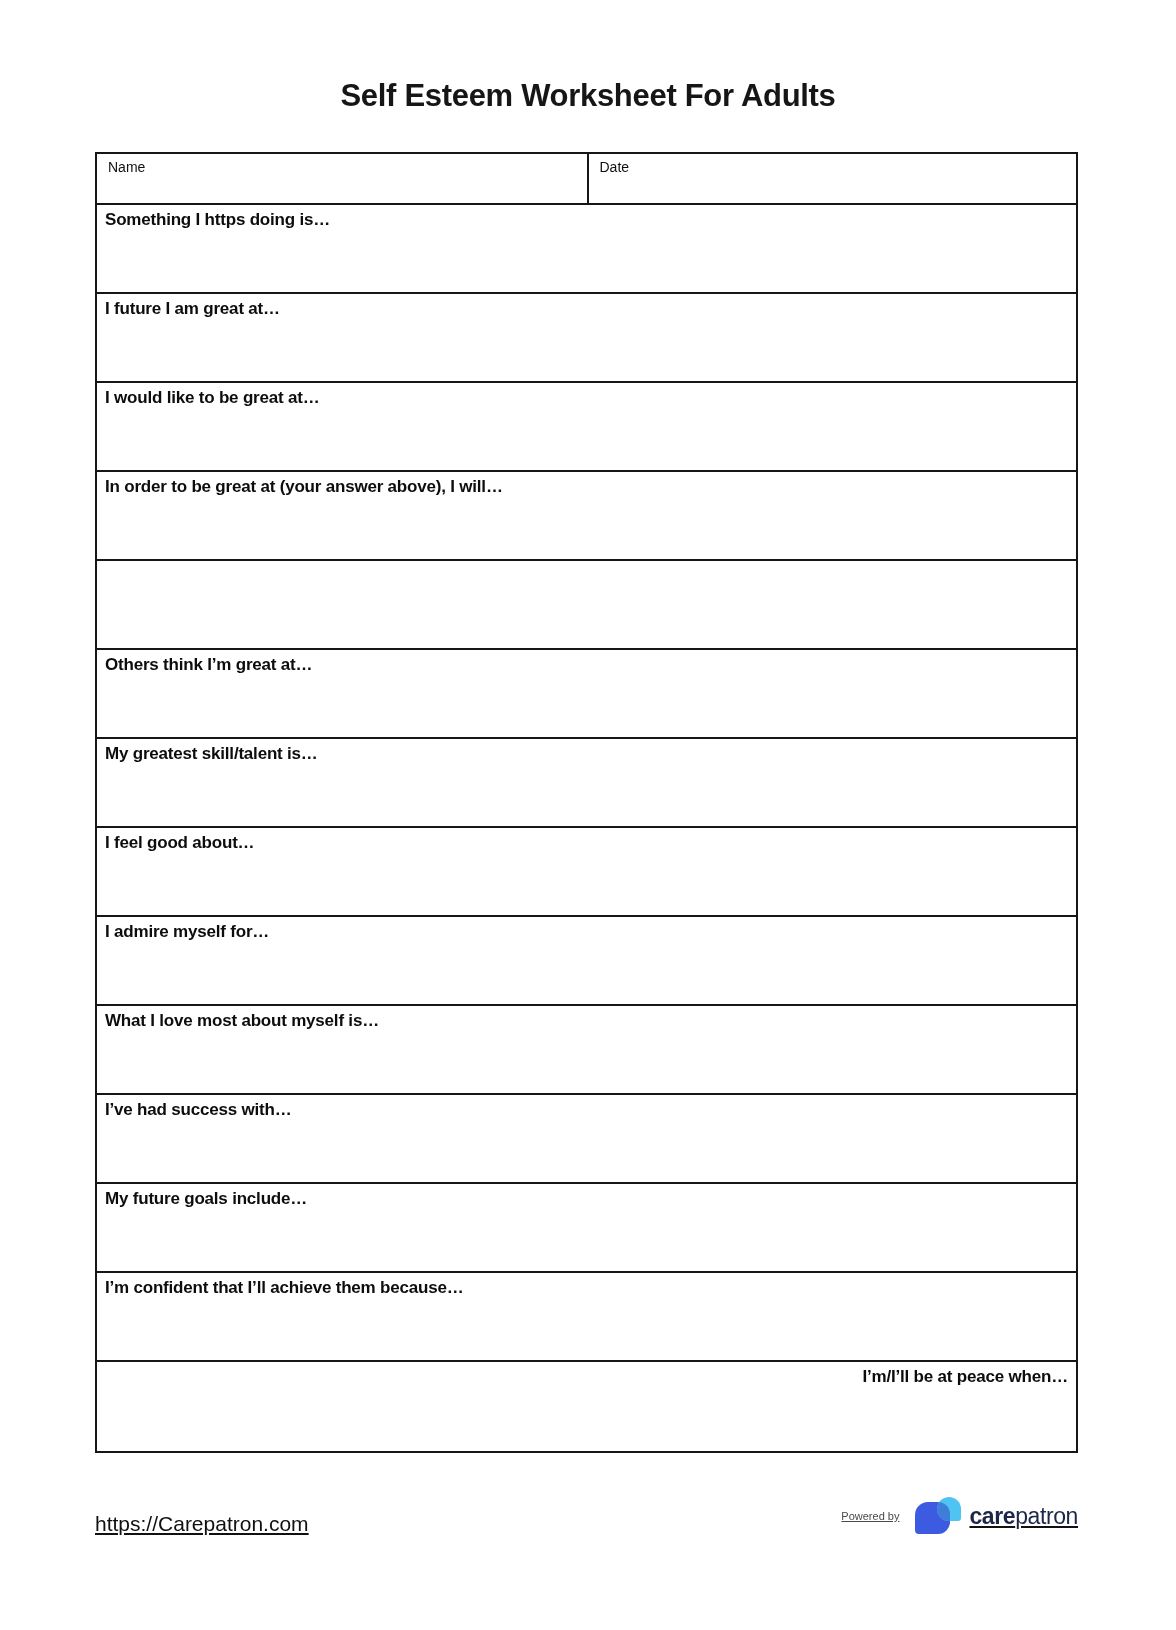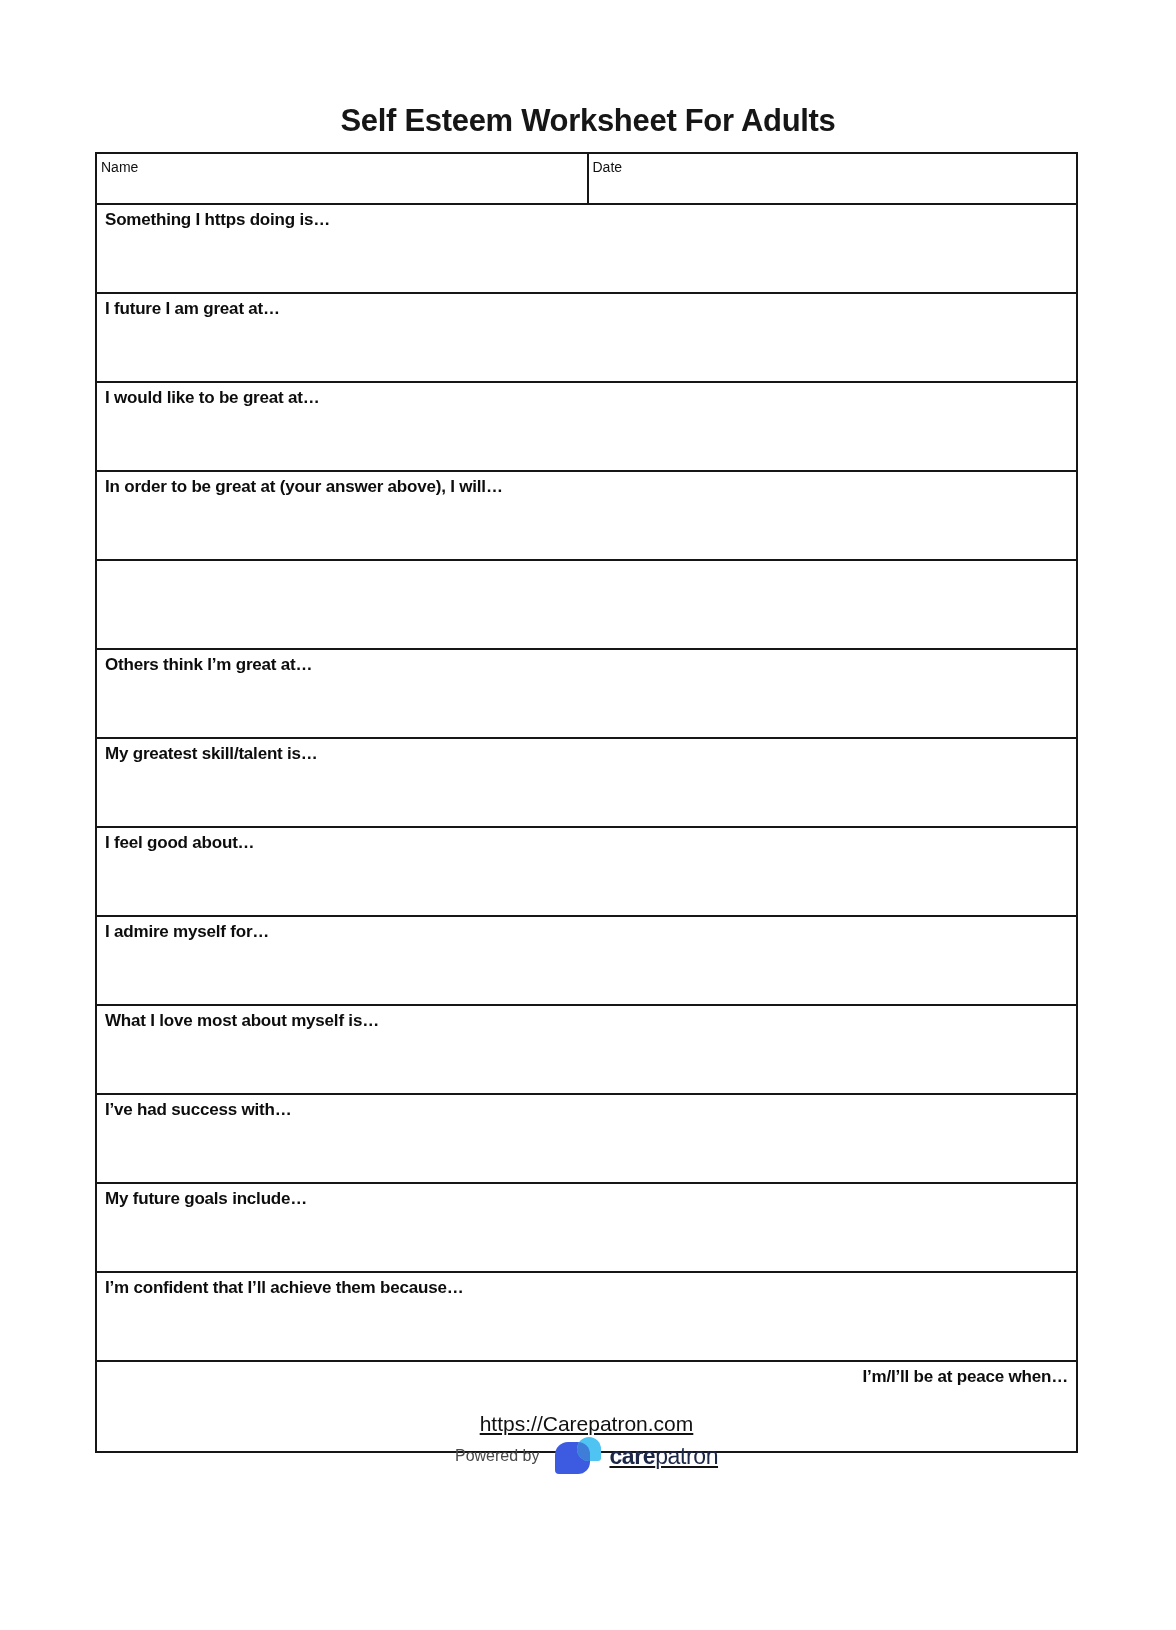--- a/index.html
+++ b/index.html
@@ -8,49 +8,48 @@
     width:1176px; height:1630px;
     position:relative;
     font-family:"Liberation Sans", sans-serif;
     color:#111;
   }
   .page-title {
     position:absolute; top:78px; left:0; width:1176px;
     text-align:center;
     font-size:31px; font-weight:bold; letter-spacing:-0.3px;
     color:#161616;
-    margin-top:25px;
   }
   .sheet-table {
     position:absolute; left:95px; top:152px; width:983px;
     border:2px solid #161616;
     background:#fff;
   }
   .header-row { display:flex; height:51px; border-bottom:2px solid #161616; }
-  .header-cell { flex:1 1 50%; padding:5px 4px; display:flex; flex-direction:column; }
+  .header-cell { flex:1 1 50%; padding:5px 11px; display:flex; flex-direction:column; }
   .header-cell + .header-cell { border-left:2px solid #161616;gap:37px; }
   .field-label { font-size:14px; font-weight:normal; color:#111; }
   .field-value { flex:1; }
   .prompt-row {
     height:89px; border-bottom:2px solid #161616;
     padding:5px 8px;
     display:flex; flex-direction:column;
   }
   .prompt-row:last-child { border-bottom:none;text-align:right; }
   .prompt-label { font-size:17px; font-weight:bold; letter-spacing:-0.2px; color:#0d0d0d; }
   .answer-space { flex:1; }
   .footer {
-    position:absolute; left:95px; top:1412px; width:983px;
-    display:flex; justify-content:space-between; align-items:center;flex-direction:column;
+    position:absolute; left:95px; top:1496px; width:983px;
+    display:flex; justify-content:space-between; align-items:flex-end;
   }
   .footer-link {
     font-size:21px; color:#111; text-decoration:underline; cursor:pointer;
   }
   .powered-group { display:flex; align-items:center; gap:12px; }
-  .powered-by { font-size:16px; color:#4a4a4a; }
+  .powered-by { font-size:11px; color:#4a4a4a;text-decoration:underline; }
   .logo-group { display:flex; align-items:center; gap:6px;text-decoration:underline; }
   .brand-wordmark { font-size:23px; letter-spacing:-0.4px; }
   .brand-care { font-weight:bold; }
   .brand-patron { font-weight:normal; }
 </style>
 </head>
 <body>
 
 <h1 class="page-title">Self Esteem Worksheet For Adults</h1>
 

